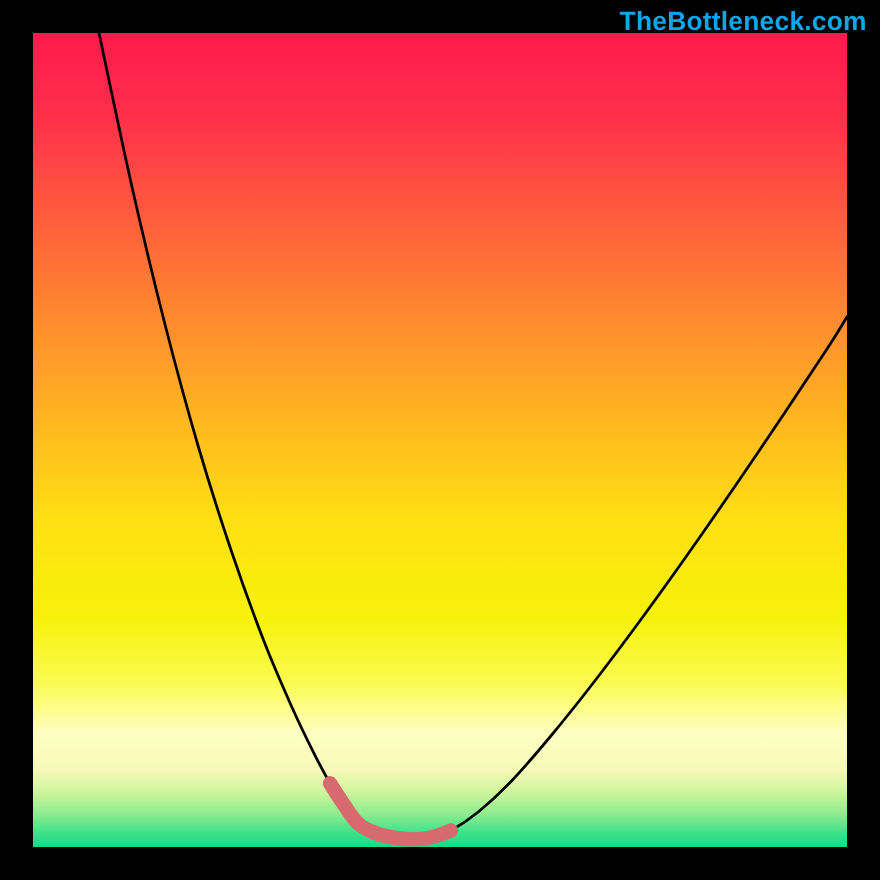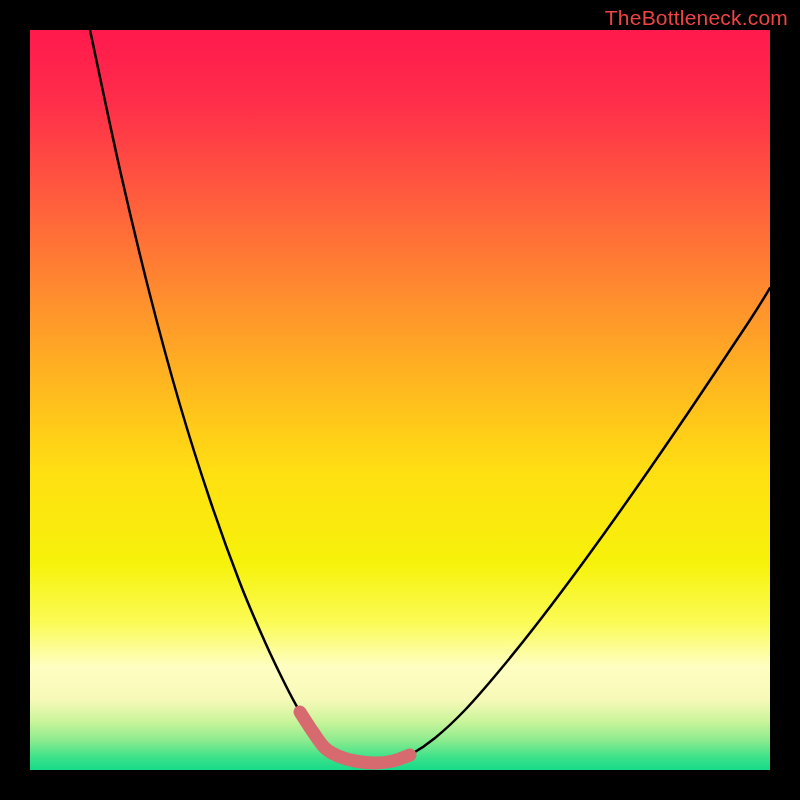--- a/index.html
+++ b/index.html
@@ -38,24 +38,24 @@
     position: absolute;
     left: 0;
     top: 0;
     width: 100%;
     height: 100%;
   }
   .watermark {
     position: absolute;
     top: 6px;
     right: 12px;
-    color: #ef4444;
-    font-size: 21px;
+    color: #0ea5e9;
+    font-size: 24px;
     letter-spacing: 0.2px;
-    font-weight: 400;
+    font-weight: 700;
   }
 </style>
 </head>
 <body>
 
 <div class="frame">
 
   <div class="watermark">TheBottleneck.com</div>
 
   <div class="plot">

